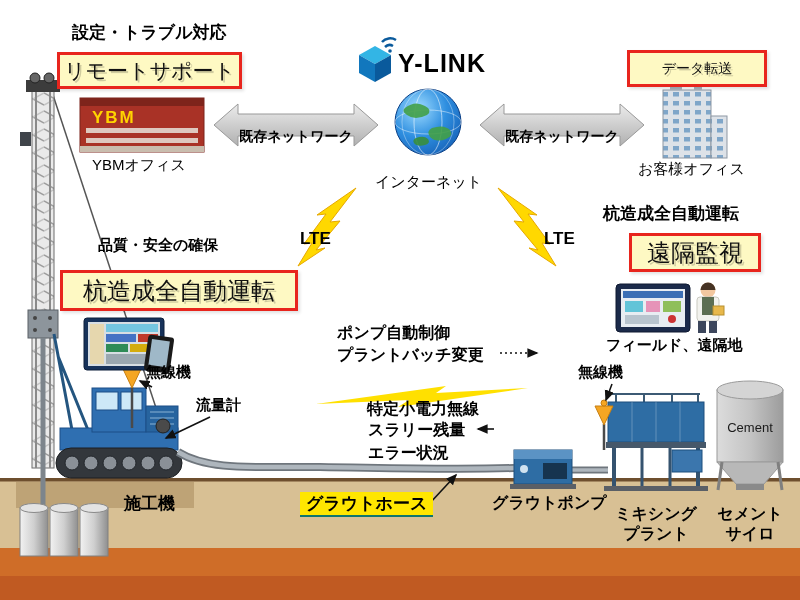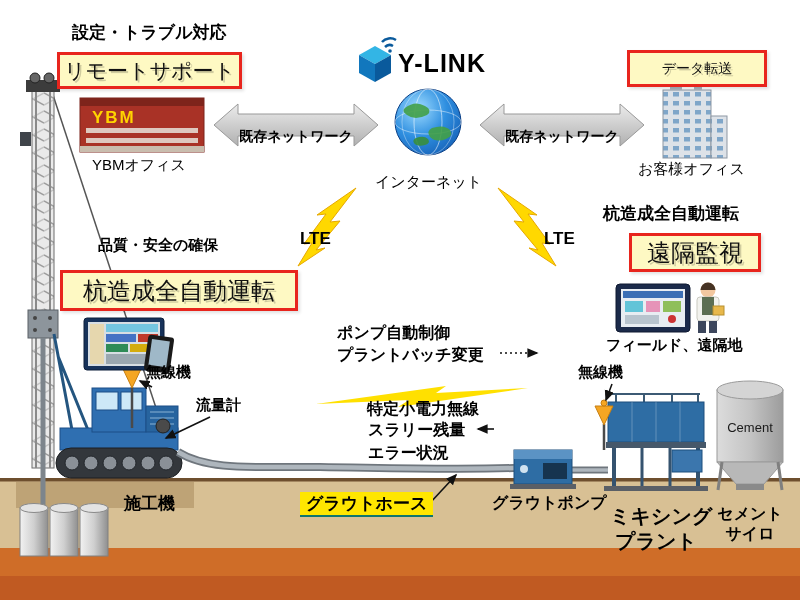--- a/index.html
+++ b/index.html
@@ -295,21 +295,21 @@
   <div class="lbl b" style="left:337px;top:323px;font-size:16px;">ポンプ自動制御</div>
   <div class="lbl b" style="left:337px;top:345px;font-size:16px;">プラントバッチ変更</div>
   <div class="lbl b ctr" style="left:358px;top:388px;width:130px;font-size:16px;">特定小電力無線</div>
   <div class="lbl b" style="left:368px;top:420px;font-size:16px;">スラリー残量</div>
   <div class="lbl b" style="left:368px;top:443px;font-size:16px;">エラー状況</div>
 
   <div class="lbl b" style="left:124px;top:493px;font-size:17px;">施工機</div>
   <div class="lbl b hl-yellow" style="left:300px;top:492px;font-size:17px;">グラウトホース</div>
   <div class="lbl b" style="left:492px;top:493px;font-size:16px;">グラウトポンプ</div>
 
-  <div class="lbl b ctr" style="left:610px;top:493px;width:92px;font-size:20px;">
+  <div class="lbl b ctr" style="left:610px;top:493px;width:92px;font-size:16px;">
     <div>ミキシング</div>
     <div>プラント</div>
   </div>
   <div class="lbl b ctr" style="left:712px;top:493px;width:76px;font-size:16px;">
     <div>セメント</div>
     <div>サイロ</div>
   </div>
 
 </div>
 

